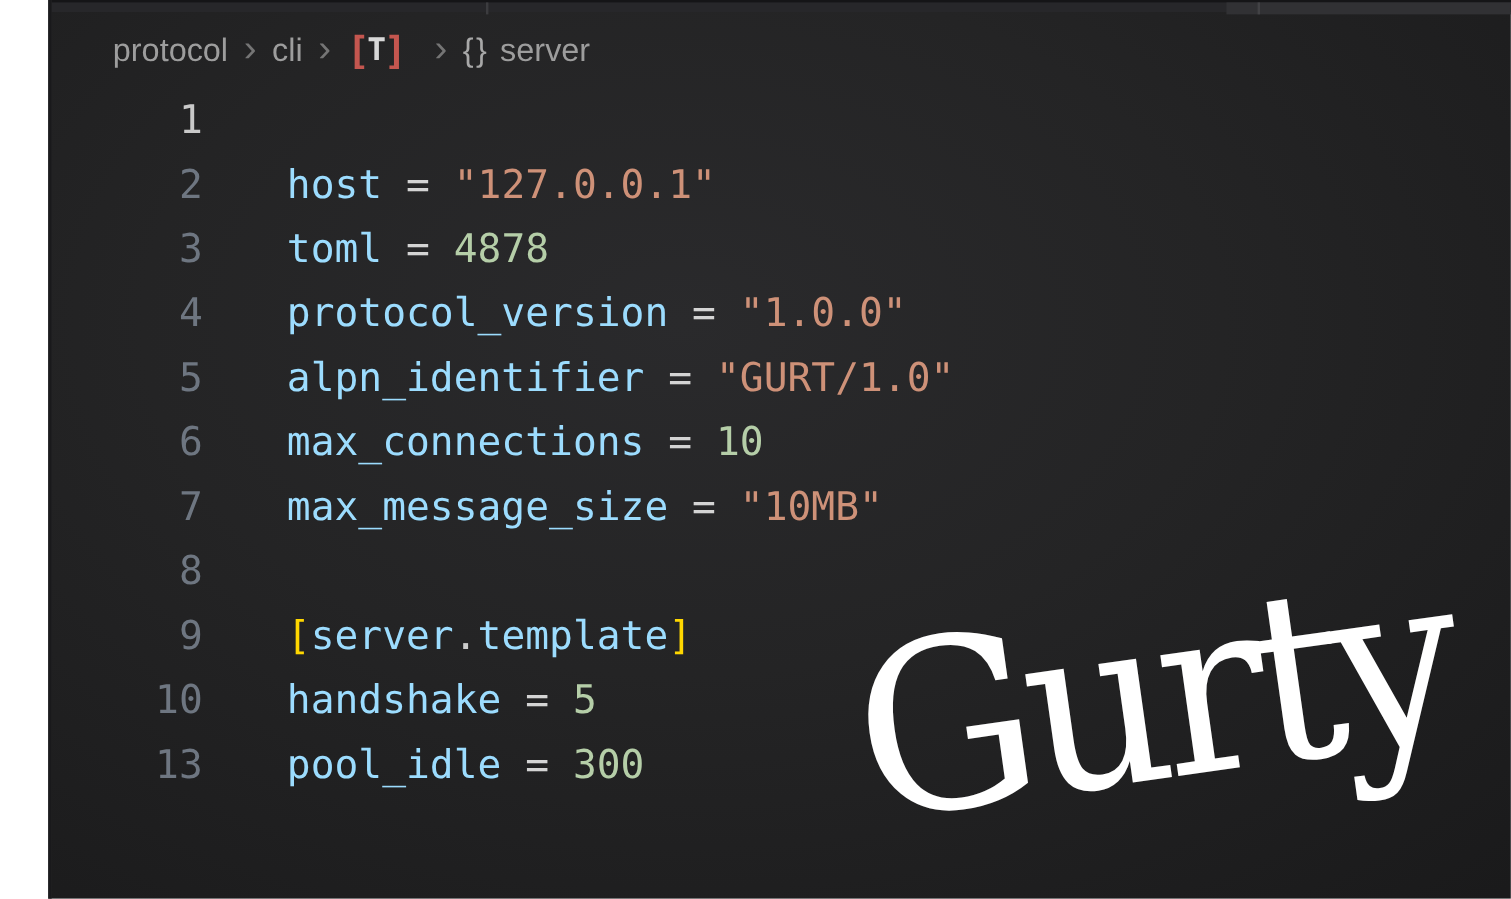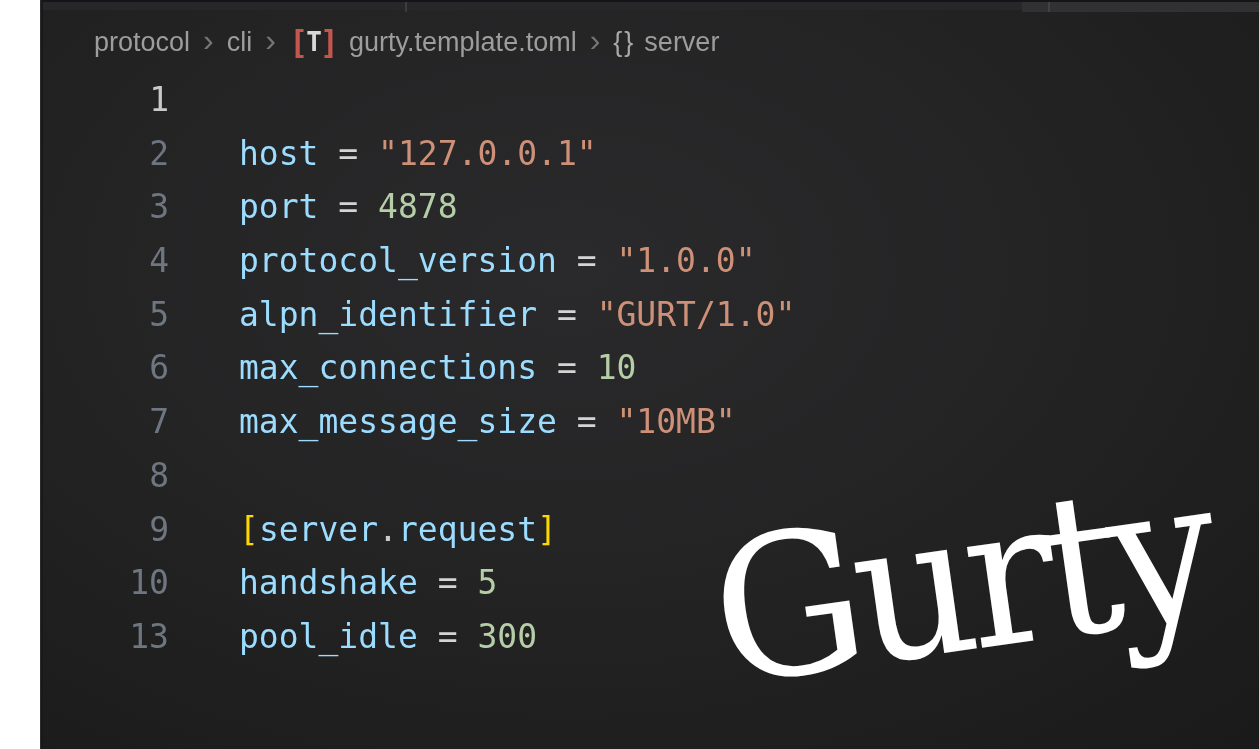--- a/index.html
+++ b/index.html
@@ -70,37 +70,36 @@
   <nav class="breadcrumb">
     <span class="bc-item">protocol</span>
     <span class="bc-sep">›</span>
     <span class="bc-item">cli</span>
     <span class="bc-sep">›</span>
     <span class="file-icon">
         <span class="fi-br">[</span>
         <span class="fi-t">T</span>
         <span class="fi-br">]</span>
       </span>
-    <span class="bc-item">gurty.template.toml</span>
     <span class="bc-sep">›</span>
     <span class="sym-icon">{}</span>
     <span class="bc-item">server</span>
   </nav>
 
   <div class="code" id="code">
       <div class="line">
         <div class="ln active">1</div>
       </div>
       <div class="line">
         <div class="ln">2</div>
         <div class="ct"><span class="tk-key">host</span><span class="tk-op"> = </span><span class="tk-str">"127.0.0.1"</span></div>
       </div>
       <div class="line">
         <div class="ln">3</div>
-        <div class="ct"><span class="tk-key">port</span><span class="tk-op"> = </span><span class="tk-num">4878</span></div>
+        <div class="ct"><span class="tk-key">toml</span><span class="tk-op"> = </span><span class="tk-num">4878</span></div>
       </div>
       <div class="line">
         <div class="ln">4</div>
         <div class="ct"><span class="tk-key">protocol_version</span><span class="tk-op"> = </span><span class="tk-str">"1.0.0"</span></div>
       </div>
       <div class="line">
         <div class="ln">5</div>
         <div class="ct"><span class="tk-key">alpn_identifier</span><span class="tk-op"> = </span><span class="tk-str">"GURT/1.0"</span></div>
       </div>
       <div class="line">
@@ -110,21 +109,21 @@
       <div class="line">
         <div class="ln">7</div>
         <div class="ct"><span class="tk-key">max_message_size</span><span class="tk-op"> = </span><span class="tk-str">"10MB"</span></div>
       </div>
       <div class="line">
         <div class="ln">8</div>
         <div class="ct"></div>
       </div>
       <div class="line">
         <div class="ln">9</div>
-        <div class="ct"><span class="tk-br">[</span><span class="tk-key">server</span><span class="tk-pu">.</span><span class="tk-key">request</span><span class="tk-br">]</span></div>
+        <div class="ct"><span class="tk-br">[</span><span class="tk-key">server</span><span class="tk-pu">.</span><span class="tk-key">template</span><span class="tk-br">]</span></div>
       </div>
       <div class="line">
         <div class="ln">10</div>
         <div class="ct"><span class="tk-key">handshake</span><span class="tk-op"> = </span><span class="tk-num">5</span></div>
       </div>
       <div class="line">
         <div class="ln">13</div>
         <div class="ct"><span class="tk-key">pool_idle</span><span class="tk-op"> = </span><span class="tk-num">300</span></div>
       </div>
     </div>

